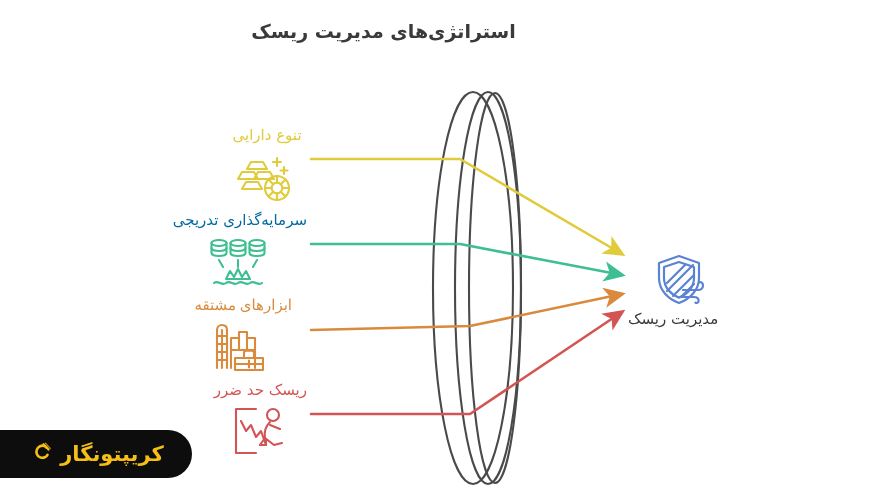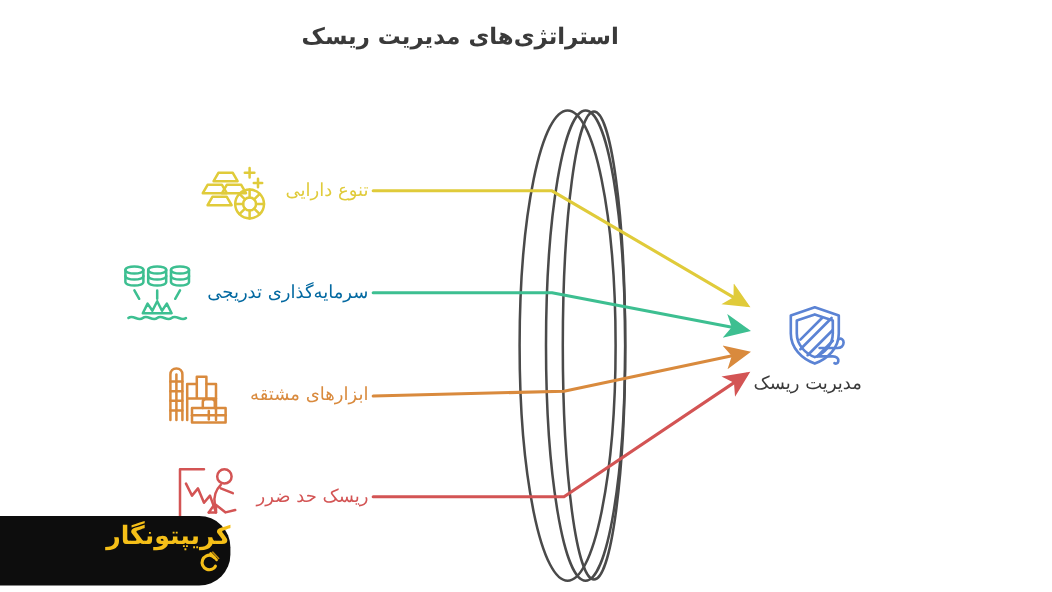--- a/index.html
+++ b/index.html
@@ -28,20 +28,21 @@
     color: #3a3a3a;
     letter-spacing: 0px;
     direction: rtl;
     unicode-bidi: isolate;
   }
 
   
   .strategy {
     position: absolute;
     display: flex;
+    flex-direction: column;
     align-items: center;
     justify-content: flex-start;
     direction: rtl;
     height: 64px;
   }
   .strategy .label {
     font-size: 15px;
     white-space: nowrap;
     direction: rtl;
     unicode-bidi: isolate;
@@ -51,21 +52,21 @@
     width: 64px;
     height: 60px;
     flex: 0 0 64px;
     margin-right: 10px;
     margin-left: 6px;
     display: block;
   }
 
   .s-yellow { top: 126px; right: 570px; }
   .s-green  { top: 211px; right: 570px; }
-  .s-orange { top: 296px; right: 570px; }
+  .s-orange { top: 296px; right: 585px; font-family: Liberation Serif, serif; }
   .s-red    { top: 381px; right: 570px; }
 
   
   #connectors {
     position: absolute;
     top: 0;
     left: 0;
     width: 877px;
     height: 493px;
     pointer-events: none;
@@ -95,26 +96,25 @@
     direction: rtl;
     unicode-bidi: isolate;
   }
 
   
   .watermark {
     position: absolute;
     left: 0px;
     top: 430px;
     width: 192px;
-    height: 58px;
+    height: 48px;
     background: #0d0d0d;
     border-radius: 0 26px 26px 0;
     display: flex;
-    flex-direction: column;
-    align-items: flex-start;
+    align-items: center;
     justify-content: center;
     direction: rtl;
   }
   .watermark .wm-text {
     font-size: 21px;
     font-weight: bold;
     color: #f5bf18;
     direction: rtl;
     unicode-bidi: isolate;
     letter-spacing: 0px;

